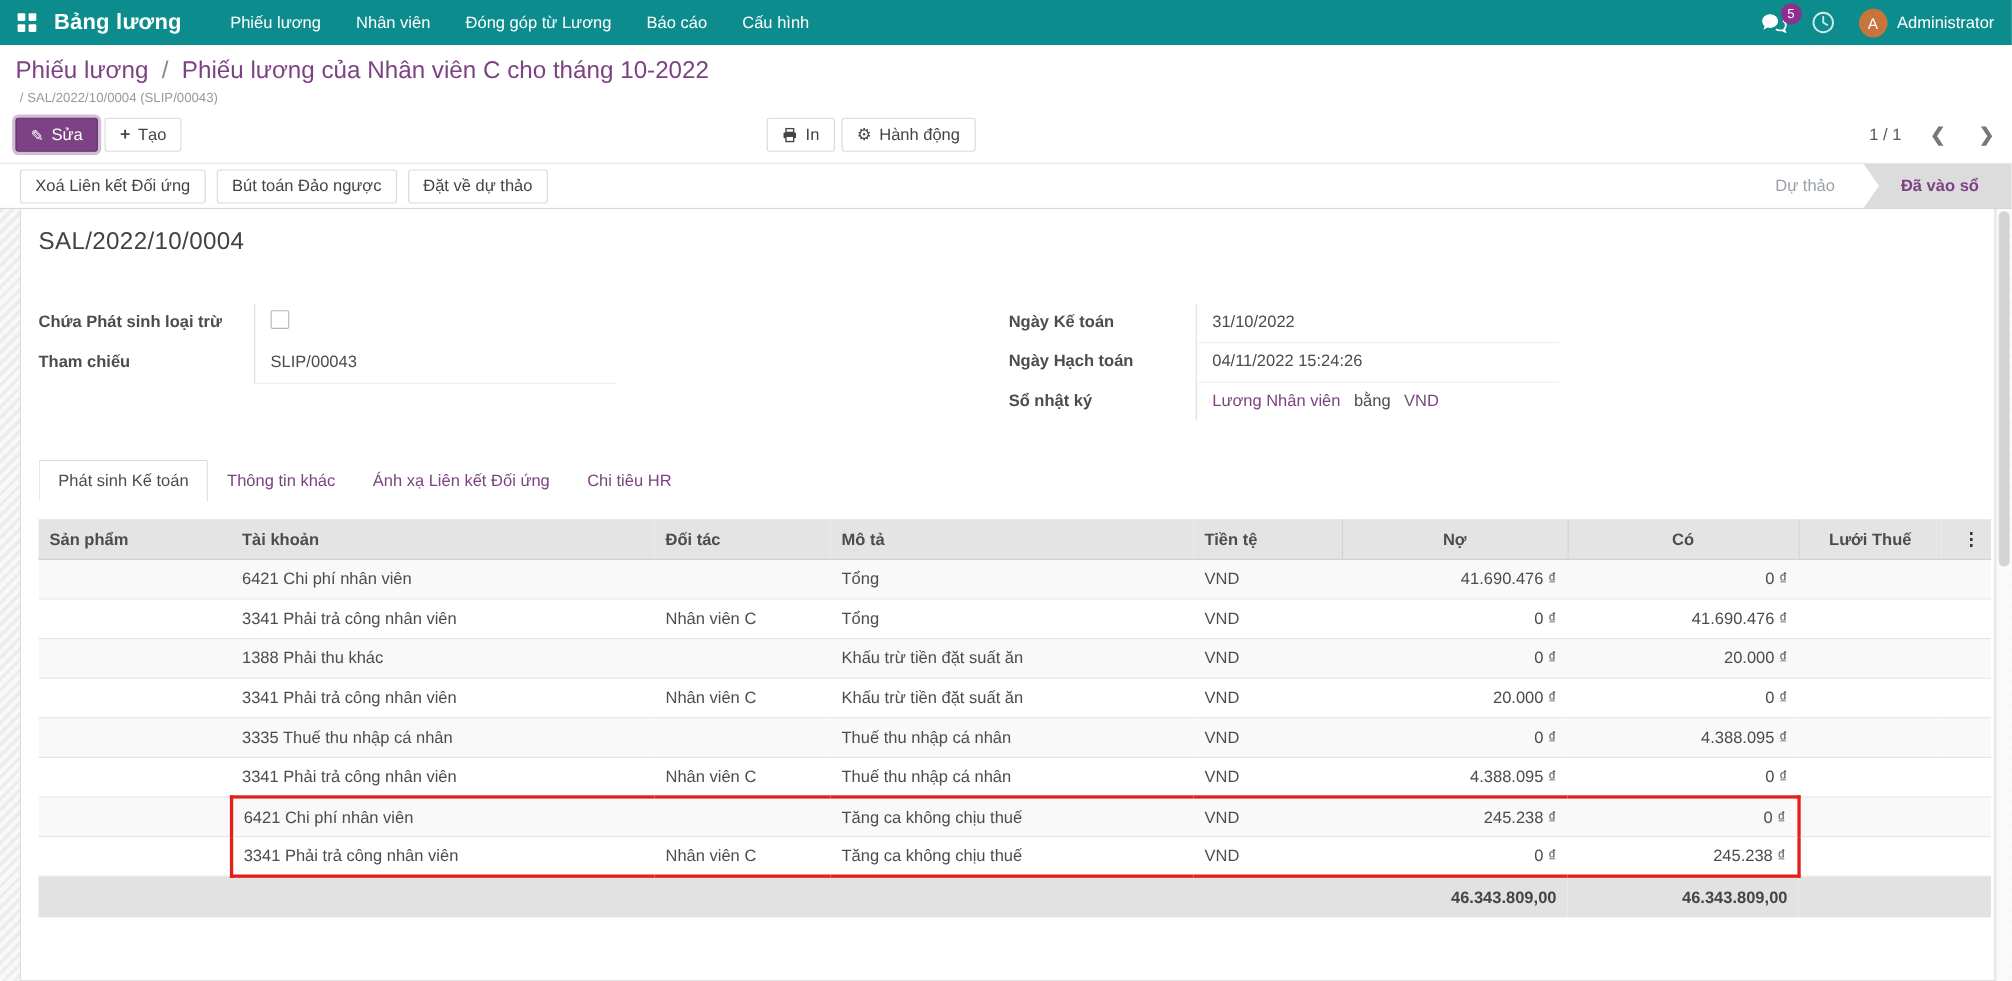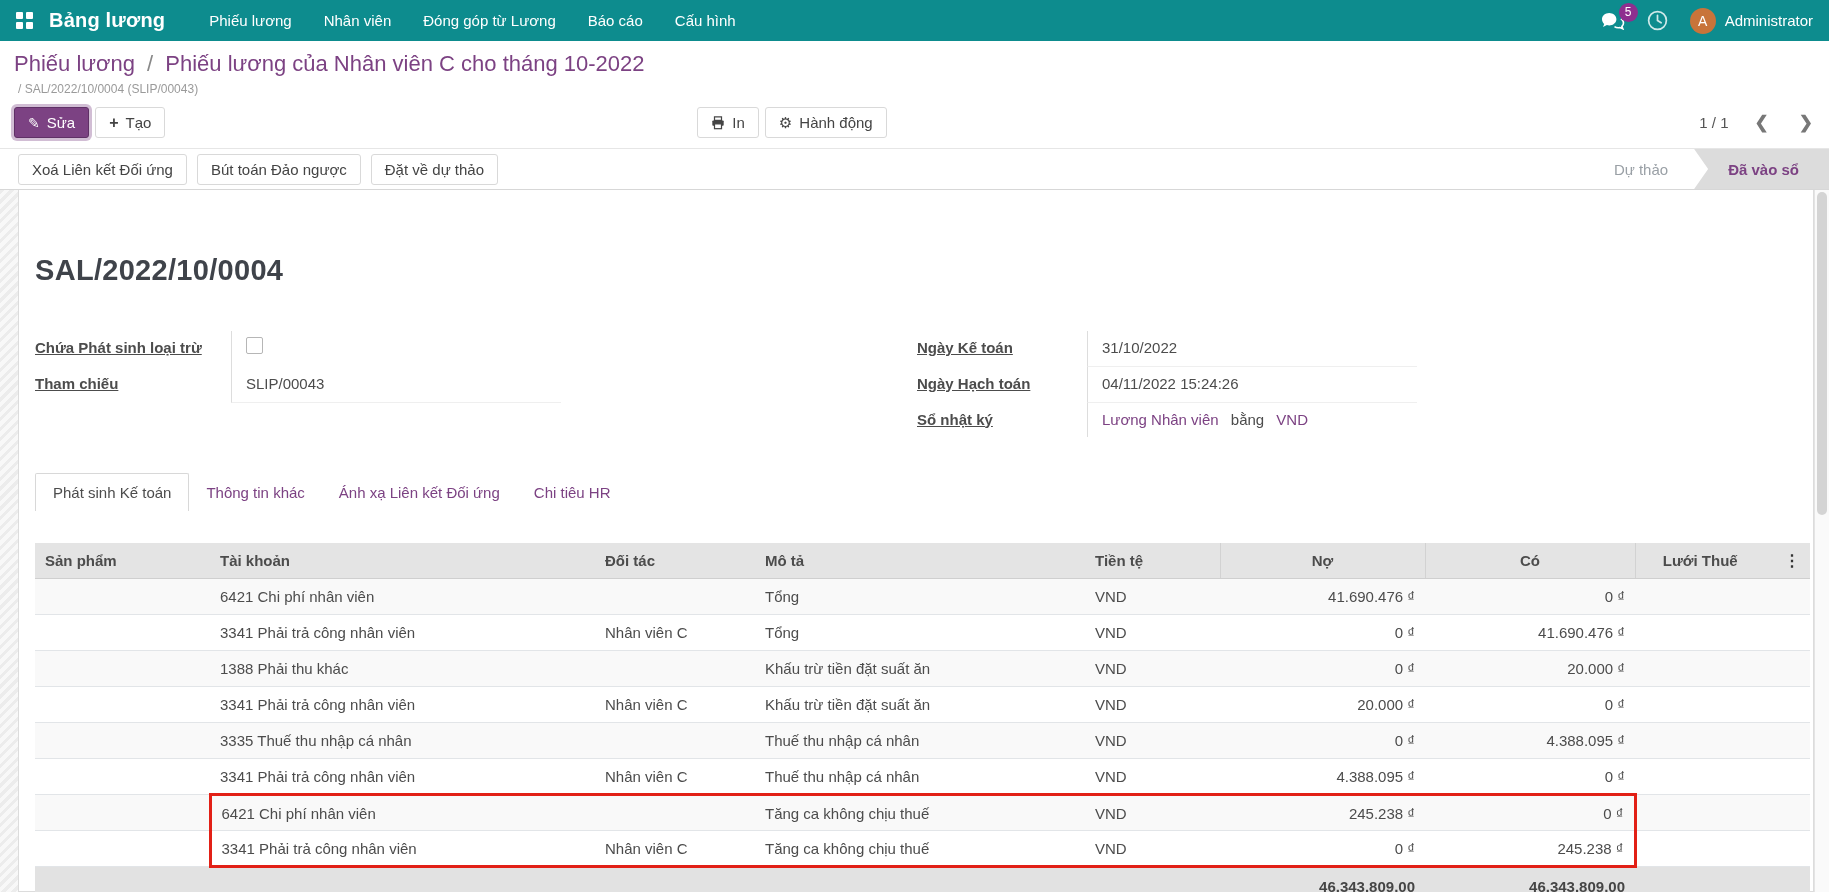--- a/index.html
+++ b/index.html
@@ -79,27 +79,27 @@
   
   .content{
     flex:1 1 auto;position:relative;
     background:repeating-linear-gradient(135deg,#ececec 0,#ececec 3px,#f8f8f8 3px,#f8f8f8 7px);
     padding:0 15px 0 18px;overflow:hidden;
   }
   .sheet{
     background:#fff;border:1px solid #dcdcdc;border-top:none;height:100%;
     padding:16px 14px 0 16px;
   }
-  .page-title{font-size:29px;font-weight:700;color:#3f434a;letter-spacing:.3px;margin-top:48px;}
+  .page-title{font-size:22px;font-weight:400;color:#3f434a;letter-spacing:.3px;}
   .groups{display:flex;margin-top:44px;}
   .group{width:47%;}
   .group.right{margin-left:auto;width:50%;}
   .frow{display:flex;min-height:34px;align-items:flex-start;}
   .flabel{
-    width:196px;flex:0 0 196px;font-weight:700;color:#4c4c4c;padding:6px 10px 6px 0;line-height:1.45;text-decoration:underline;
+    width:196px;flex:0 0 196px;font-weight:700;color:#4c4c4c;padding:6px 10px 6px 0;line-height:1.45;
   }
   .group.right .flabel{width:170px;flex:0 0 170px;}
   .fval{
     flex:1;border-left:1px solid #ddd;padding:6px 0 7px 14px;color:#4c4c4c;
     border-bottom:1px solid #efefef;max-width:330px;line-height:1.45;
   }
   .fval.no-underline{border-bottom:none;}
   .fval a{color:var(--primary);text-decoration:none;cursor:pointer;}
   .fval .mid{color:#4c4c4c;margin:0 8px;}
   .checkbox{
@@ -107,21 +107,21 @@
   }
   
   .tabs{display:flex;margin-top:36px;align-items:flex-end;}
   .tab{
     padding:10px 17px;font-size:15px;color:var(--primary);cursor:pointer;white-space:nowrap;text-decoration:none;
   }
   .tab.active{
     color:#4c4c4c;background:#fff;border:1px solid #d8d8d8;border-bottom:none;border-radius:2px 2px 0 0;
   }
   
-  table{width:100%;border-collapse:collapse;table-layout:fixed;margin-top:32px;font-size:15px;}
+  table{width:100%;border-collapse:collapse;table-layout:fixed;margin-top:16px;font-size:15px;}
   thead th{
     background:#e4e4e4;color:#4c4c4c;font-weight:700;text-align:left;
     padding:8px 10px;height:35px;border-bottom:1px solid #cfcfcf;cursor:pointer;
   }
   thead th.num{text-align:right;}
   thead th.sep{border-left:1px solid #d2d2d2;text-align:center;}
   thead th.menu-col{text-align:right;color:#333;font-size:16px;}
   tbody td{
     padding:8px 10px;height:36px;border-bottom:1px solid #e2e5e8;color:#4c4c4c;
     overflow:hidden;white-space:nowrap;text-overflow:ellipsis;

